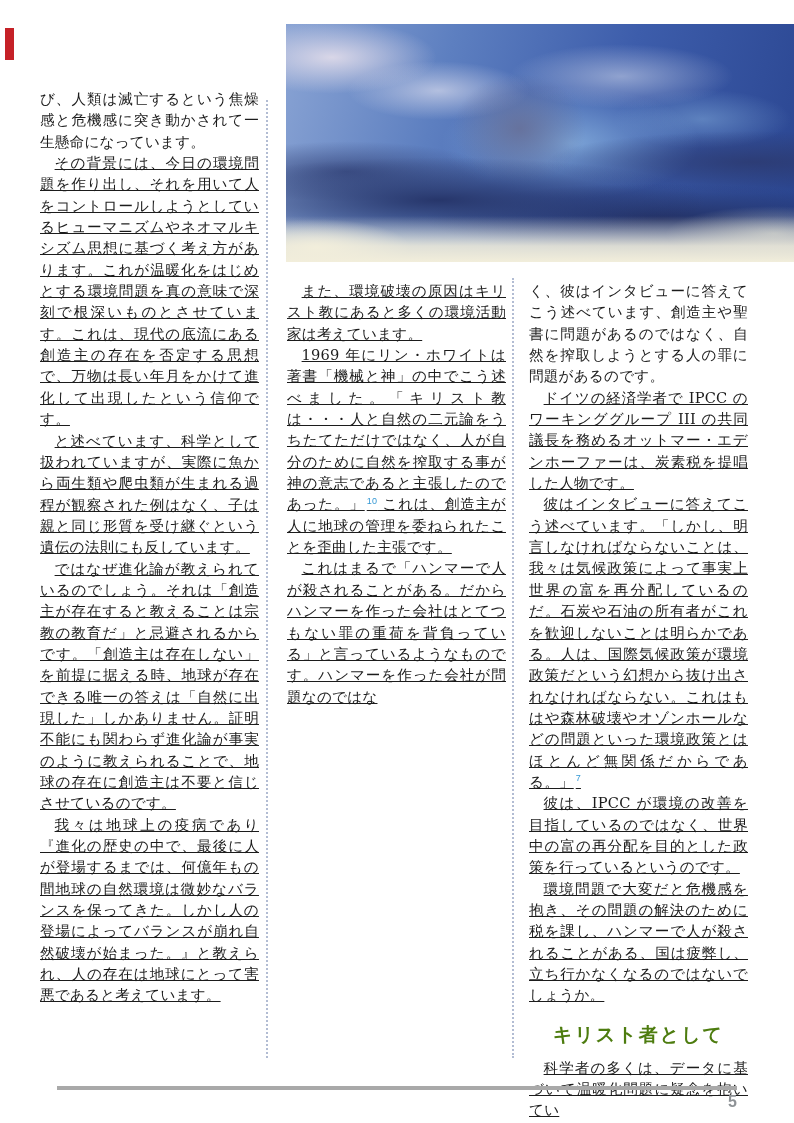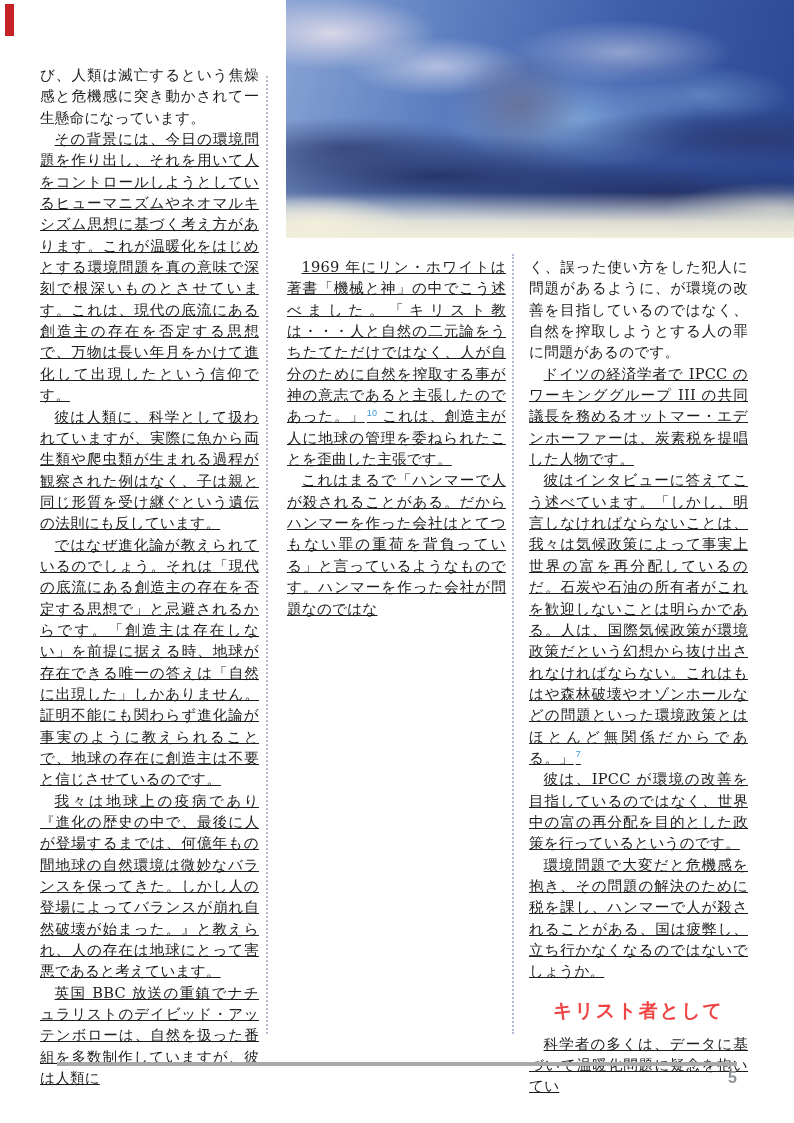--- a/index.html
+++ b/index.html
@@ -1,21 +1,21 @@
 <!DOCTYPE html>
 <html><head>
 <meta charset="utf-8">
 <style>
   html,body{margin:0;padding:0;}
   body{
     width:794px;height:1123px;background:#ffffff;position:relative;
     font-family:"DejaVu Serif","Liberation Serif",serif;color:#1c1c1c;
     overflow:hidden;
   }
-  .page{position:absolute;inset:0;background:#ffffff;}
+  .page{position:absolute;inset:0;background:#ffffff;margin-top:24px;}
 
   
   .edge-tab{position:absolute;left:5px;top:4px;width:9px;height:32px;background:#c52127;}
 
   
   .photo{
     position:absolute;left:286px;top:0;width:508px;height:238px;overflow:hidden;
     background:
       linear-gradient(to top, #f2eedb 0px, rgba(242,238,219,0.88) 16px, rgba(242,238,219,0) 46px),
       radial-gradient(130px 40px at 6% 94%, rgba(246,241,221,0.95), rgba(246,241,221,0) 72%),
@@ -38,21 +38,21 @@
   #col1{left:40px;top:64px;}
   #col2{left:287px;top:256px;}
   #col3{left:529px;top:256px;}
   .para{margin:0;text-align:justify;font-size:14.6px;line-height:21.35px;
         letter-spacing:0.2px;}
   .para.indent{text-indent:1em;text-decoration:underline;}
   sup.fn{color:#3598d4;font-size:9px;font-family:"Liberation Sans",sans-serif;
          margin-left:2px;line-height:0;}
   .col-heading{
     font-family:Liberation Mono, monospace;
-    color:#ef4444;font-size:19px;font-weight:600;text-align:center;
+    color:#4d7c0f;font-size:19px;font-weight:600;text-align:center;
     letter-spacing:2px;margin:16px 0 9px 0;
   }
 
   
   .sep{position:absolute;width:0;border-left:2px dotted rgba(152,166,196,0.75);}
   #sep1{left:266px;top:76px;height:958px;}
   #sep2{left:512px;top:254px;height:780px;}
 
   
   .footer-rule{position:absolute;left:57px;top:1062px;width:680px;height:4px;background:#a9a9a9;}
@@ -65,31 +65,31 @@
 </head>
 <body>
 
 <div class="page">
   <div class="edge-tab"></div>
   <div class="photo"></div>
 
   <div class="col" id="col1">
       <p class="para">び、人類は滅亡するという焦燥感と危機感に突き動かされて一生懸命になっています。</p>
       <p class="para indent">その背景には、今日の環境問題を作り出し、それを用いて人をコントロールしようとしているヒューマニズムやネオマルキシズム思想に基づく考え方があります。これが温暖化をはじめとする環境問題を真の意味で深刻で根深いものとさせています。これは、現代の底流にある創造主の存在を否定する思想で、万物は長い年月をかけて進化して出現したという信仰です。</p>
-      <p class="para indent">彼は人類に、科学として扱われていますが、実際に魚から両生類や爬虫類が生まれる過程が観察された例はなく、子は親と同じ形質を受け継ぐという遺伝の法則にも反しています。</p>
-      <p class="para indent">ではなぜ進化論が教えられているのでしょう。それは「現代の底流にある創造主の存在を否定する思想で」と忌避されるからです。「創造主は存在しない」を前提に据える時、地球が存在できる唯一の答えは「自然に出現した」しかありません。証明不能にも関わらず進化論が事実のように教えられることで、地球の存在に創造主は不要と信じさせているのです。</p>
+      <p class="para indent">と述べています、科学として扱われていますが、実際に魚から両生類や爬虫類が生まれる過程が観察された例はなく、子は親と同じ形質を受け継ぐという遺伝の法則にも反しています。</p>
+      <p class="para indent">ではなぜ進化論が教えられているのでしょう。それは「創造主が存在すると教えることは宗教の教育だ」と忌避されるからです。「創造主は存在しない」を前提に据える時、地球が存在できる唯一の答えは「自然に出現した」しかありません。証明不能にも関わらず進化論が事実のように教えられることで、地球の存在に創造主は不要と信じさせているのです。</p>
       <p class="para indent">我々は地球上の疫病であり『進化の歴史の中で、最後に人が登場するまでは、何億年もの間地球の自然環境は微妙なバランスを保ってきた。しかし人の登場によってバランスが崩れ自然破壊が始まった。』と教えられ、人の存在は地球にとって害悪であると考えています。</p>
-      <p class="para indent">英国 BBC 放送の重鎮でナチュラリストのデイビッド・アッテンボローは、自然を扱った番組を多数制作していますが、彼は人類に</p>
     </div>
   <div class="col" id="col2">
+      <p class="para indent">また、環境破壊の原因はキリスト教にあると多くの環境活動家は考えています。</p>
       <p class="para indent">1969 年にリン・ホワイトは著書「機械と神」の中でこう述べました。「キリスト教は・・・人と自然の二元論をうちたてただけではなく、人が自分のために自然を搾取する事が神の意志であると主張したのであった。」<sup class="fn">10</sup> これは、創造主が人に地球の管理を委ねられたことを歪曲した主張です。</p>
       <p class="para indent">これはまるで「ハンマーで人が殺されることがある。だからハンマーを作った会社はとてつもない罪の重荷を背負っている」と言っているようなものです。ハンマーを作った会社が問題なのではな</p>
     </div>
   <div class="col" id="col3">
-      <p class="para">く、誤った使い方をした犯人に問題があるように、が環境の改善を目指しているのではなく、自然を搾取しようとする人の罪に問題があるのです。</p>
+      <p class="para">く、彼はインタビューに答えてこう述べています、創造主や聖書に問題があるのではなく、自然を搾取しようとする人の罪に問題があるのです。</p>
       <p class="para indent">ドイツの経済学者で IPCC のワーキンググループ III の共同議長を務めるオットマー・エデンホーファーは、炭素税を提唱した人物です。</p>
       <p class="para indent">彼はインタビューに答えてこう述べています。「しかし、明言しなければならないことは、我々は気候政策によって事実上世界の富を再分配しているのだ。石炭や石油の所有者がこれを歓迎しないことは明らかである。人は、国際気候政策が環境政策だという幻想から抜け出されなければならない。これはもはや森林破壊やオゾンホールなどの問題といった環境政策とはほとんど無関係だからである。」<sup class="fn">7</sup></p>
       <p class="para indent">彼は、IPCC が環境の改善を目指しているのではなく、世界中の富の再分配を目的とした政策を行っているというのです。</p>
       <p class="para indent">環境問題で大変だと危機感を抱き、その問題の解決のために税を課し、ハンマーで人が殺されることがある、国は疲弊し、立ち行かなくなるのではないでしょうか。</p>
       <h2 class="col-heading">キリスト者として</h2>
       <p class="para indent">科学者の多くは、データに基づいて温暖化問題に疑念を抱いてい</p>
     </div>
 
   <div class="sep" id="sep1"></div>
   <div class="sep" id="sep2"></div>

